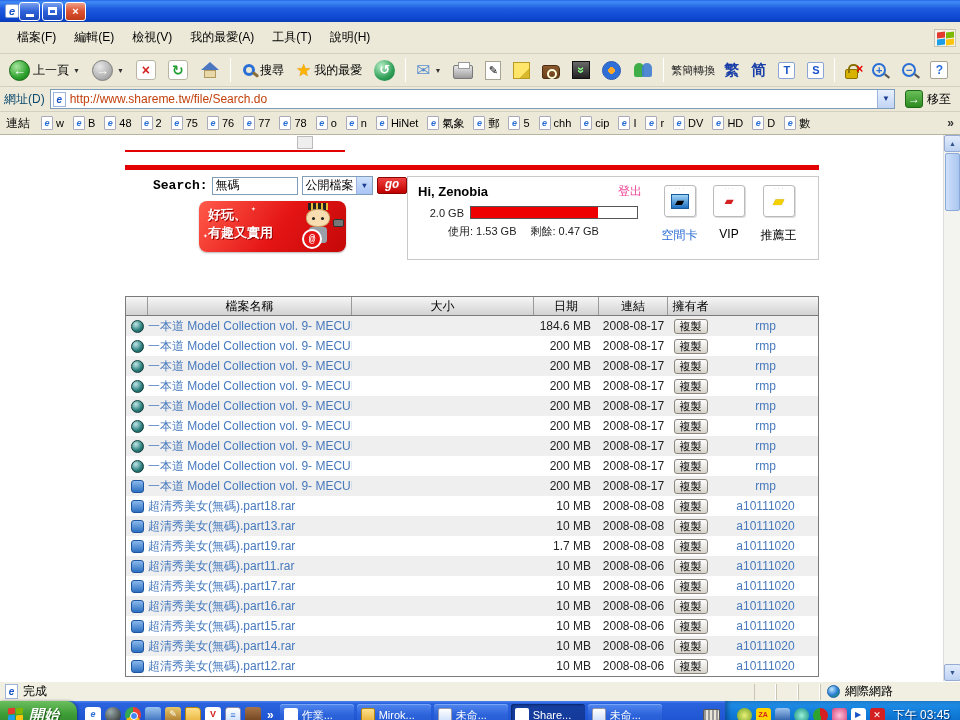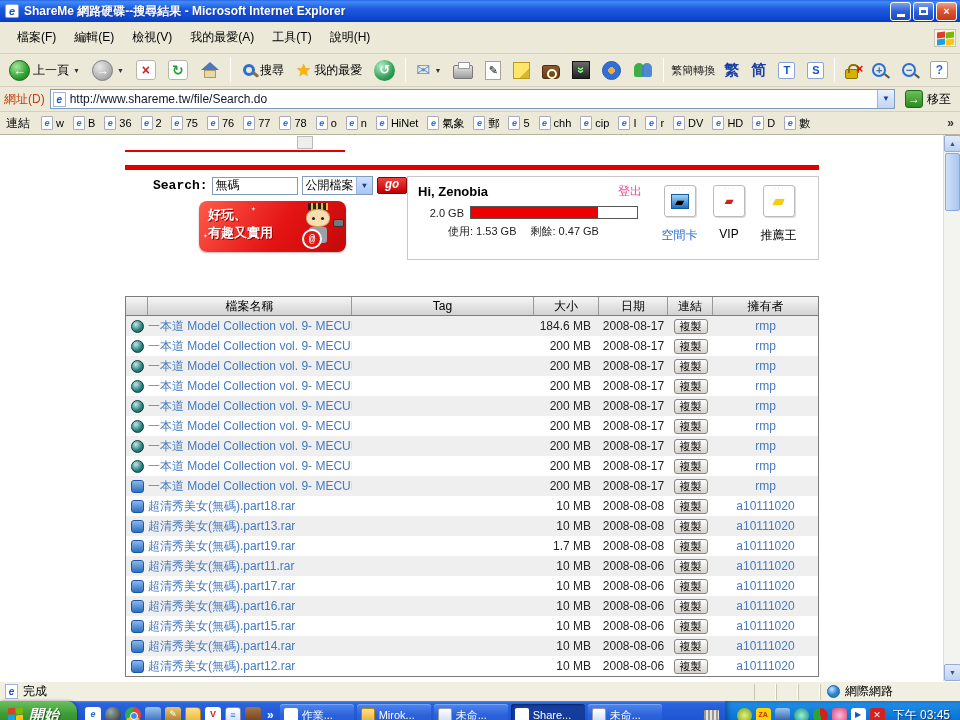--- a/index.html
+++ b/index.html
@@ -65,24 +65,24 @@
   .cjk-btn { color:#1a3fa8; font-weight:bold; font-size:15px; padding:1px 4px; }
   .ts-btn { width:17px; height:17px; background:#fff; border:1px solid #8aa4d8; color:#1a53c8; font-weight:bold; text-align:center; line-height:15px; font-size:11px; border-radius:2px; }
   .lock-ic { width:13px; height:10px; background:#d8b200; border:1px solid #8a7200; border-radius:2px; position:relative; margin-top:8px; }
   .lock-ic::before { content:""; position:absolute; top:-6px; left:2px; width:7px; height:7px; border:2px solid #8a7200; border-bottom:none; border-radius:5px 5px 0 0; }
   .lock-ic::after { content:"×"; position:absolute; right:-6px; top:-8px; color:#e00; font-weight:bold; font-size:12px; }
   .zoom-ic { position:relative; width:14px; height:14px; border:2px solid #2a6fd6; border-radius:50%; color:#2a6fd6; font-weight:bold; font-size:11px; line-height:11px; text-align:center; margin:2px; }
   .zoom-ic::after { content:""; position:absolute; width:6px; height:2px; background:#555; right:-6px; bottom:-2px; transform:rotate(38deg); }
   .help-btn { width:18px; height:18px; background:#fff; border:1px solid #a8a494; color:#2a6fd6; font-weight:bold; text-align:center; line-height:16px; border-radius:2px; }
 
   .addressbar { height:25px; display:flex; align-items:center; padding:0 4px; gap:5px; }
-  .addr-label { color:#c2410c; }
+  .addr-label { color:#0c4a6e; }
   .addr-field { flex:1; height:20px; background:#fff; border:1px solid #7f9db9; display:flex; align-items:center; padding-left:2px; }
   .mini-iedoc { width:13px; height:15px; background:#fff; border:1px solid #9db4dd; color:#1a53c8; font-weight:bold; font-style:italic; font-size:10px; line-height:13px; text-align:center; }
-  .addr-input { flex:1; border:none; outline:none; font-size:12px; font-family:inherit; padding-left:4px; color:#0f172a; }
+  .addr-input { flex:1; border:none; outline:none; font-size:12px; font-family:inherit; padding-left:4px; color:#c2410c; }
   .addr-drop { width:17px; height:18px; background:linear-gradient(#e8f0fd,#c1d4f5); border-left:1px solid #9db4dd; text-align:center; font-size:8px; line-height:18px; color:#1b3e93; }
   .go-btn { display:flex; align-items:center; gap:4px; padding:1px 4px; }
   .go-sq { width:18px; height:18px; background:linear-gradient(#6abf5a,#2d8a1f); border:1px solid #1e6a14; border-radius:3px; color:#fff; font-weight:bold; text-align:center; line-height:16px; }
 
   .linksbar { height:23px; display:flex; align-items:center; padding:0 6px; gap:9px; overflow:hidden; border-bottom:1px solid #b8b4a2; }
   .links-label { color:#000; margin-right:2px; }
   .link-item { display:flex; align-items:center; gap:3px; color:#000; font-size:11px; white-space:nowrap; }
   .fav-ic { width:12px; height:14px; background:#fff; border:1px solid #aab; color:#2a6fd6; font-weight:bold; font-style:italic; font-size:9px; line-height:12px; text-align:center; border-radius:1px; }
   .links-overflow { margin-left:auto; color:#333; font-weight:bold; }
 
@@ -220,21 +220,20 @@
   .tray-icon.redx { background:#d42020; color:#fff; font-size:9px; }
   .clock { color:#fff; font-size:12px; margin-left:4px; text-shadow:1px 1px 1px #0a3068; white-space:nowrap; }
 </style>
 </head>
 <body>
 
 <div class="screen">
 
   <div class="titlebar">
     <div class="ie-doc-icon">e</div>
-    <div class="title-text">ShareMe 網路硬碟--搜尋結果 - Microsoft Internet Explorer</div>
     <div class="winbtns">
       <div class="winbtn"><span class="minbar"></span></div>
       <div class="winbtn"><span class="maxbox"></span></div>
       <div class="winbtn close">×</div>
     </div>
   </div>
 
   <div class="menubar">
 
       <div class="menu-item">檔案(F)</div>
@@ -363,21 +362,21 @@
         <span>w</span>
       </div>
 
       <div class="link-item">
         <span class="fav-ic">e</span>
         <span>B</span>
       </div>
 
       <div class="link-item">
         <span class="fav-ic">e</span>
-        <span>36</span>
+        <span>48</span>
       </div>
 
       <div class="link-item">
         <span class="fav-ic">e</span>
         <span>2</span>
       </div>
 
       <div class="link-item">
         <span class="fav-ic">e</span>
         <span>75</span>
@@ -553,21 +552,20 @@
               </div>
 
           </div>
         </div>
       </div>
 
       <div class="file-table">
         <div class="thead">
           <div></div>
           <div>檔案名稱</div>
-          <div>Tag</div>
           <div>大小</div>
           <div>日期</div>
           <div>連結</div>
           <div>擁有者</div>
         </div>
         <div class="tbody">
 
             <div class="file-row">
               <div class="cell-icon">
                 <span class="row-icon film"></span>

